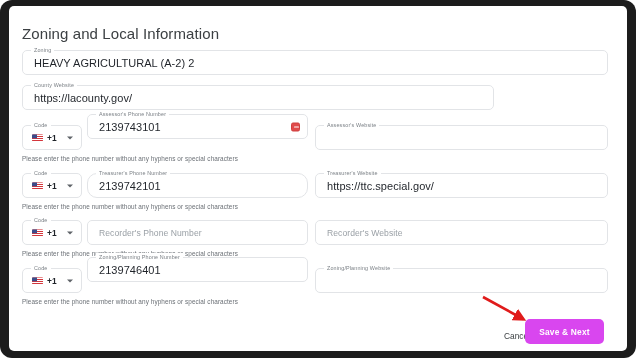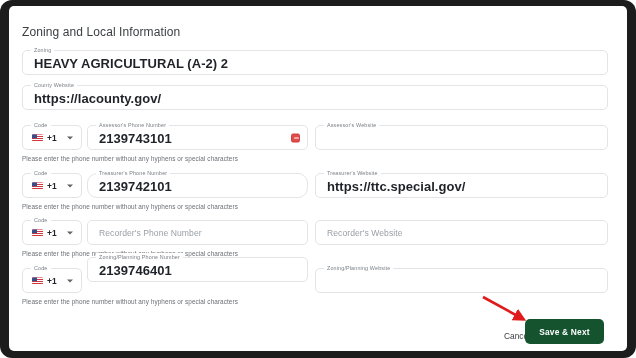--- a/index.html
+++ b/index.html
@@ -25,21 +25,21 @@
     width: 618px; height: 345px;
     background: #ffffff;
     border-radius: 5px;
     overflow: hidden;
   }
 
   
   .section-title {
     position: absolute;
     left: 13px; top: 19px;
-    font-size: 12px;
+    font-size: 15px;
     color: #3c4043;
     letter-spacing: .1px;
   }
 
   
   .field {
     position: absolute;
     height: 25px;
     border: 1px solid #e2e4e7;
     border-radius: 5px;
@@ -53,23 +53,23 @@
     font-size: 5.4px;
     color: #7b8086;
     letter-spacing: .15px;
     white-space: nowrap;
     line-height: 8px;
   }
   .field .value {
     position: absolute;
     left: 11px; top: 50%;
     transform: translateY(-50%);
-    font-size: 13px;
+    font-size: 11px;
     color: #1f2329;
-    font-weight: bold;
+    font-weight: normal;
     letter-spacing: .05px;
     white-space: nowrap;
     text-align: center;
   }
   .field .placeholder {
     position: absolute;
     left: 11px; top: 50%;
     transform: translateY(-50%);
     font-size: 8.6px;
     color: #9aa0a6;
@@ -160,21 +160,21 @@
     background: transparent;
     border: none;
     cursor: pointer;
     font-family: "Liberation Sans", sans-serif;
   }
   .btn-save {
     position: absolute;
     left: 516px; top: 313px;
     width: 79px; height: 25px;
     border-radius: 5px;
-    background: #14532d;
+    background: #d946ef;
     color: #ffffff;
     font-size: 8.4px;
     font-weight: bold;
     display: flex;
     align-items: center;
     justify-content: center;
     border: none;
     cursor: pointer;
     letter-spacing: .2px;
     font-family: "Liberation Sans", sans-serif;
@@ -194,35 +194,35 @@
 <div id="frame">
   <div id="page">
 
     <div class="section-title">Zoning and Local Information</div>
 
     <div class="field" style="left:13px; top:44px; width:586px;">
       <span class="legend">Zoning</span>
       <span class="value">HEAVY AGRICULTURAL (A-2) 2</span>
     </div>
 
-    <div class="field" style="left:13px; top:79px; width:586px;">
+    <div class="field" style="left:13px; top:79px; width:472px;">
       <span class="legend">County Website</span>
       <span class="value">https://lacounty.gov/</span>
     </div>
 
     <div class="field code-field" style="left:13px; top:119px;">
       <span class="legend">Code</span>
       <span class="flag">
         <span class="stripes"></span>
           <span class="canton"></span>
       </span>
       <span class="code-val">+1</span>
       <span class="caret"></span>
     </div>
-    <div class="field" style="left:78px; top:119px; width:221px;">
+    <div class="field" style="left:78px; top:108px; width:221px;">
       <span class="legend">Assessor's Phone Number</span>
       <span class="value">2139743101</span>
       <span class="err-icon"></span>
     </div>
     <div class="field" style="left:306px; top:119px; width:293px;">
       <span class="legend">Assessor's Website</span>
     </div>
     <div class="helper" style="top:149px;">Please enter the phone number without any hyphens or special characters</div>
 
     <div class="field code-field" style="left:13px; top:167px;">

